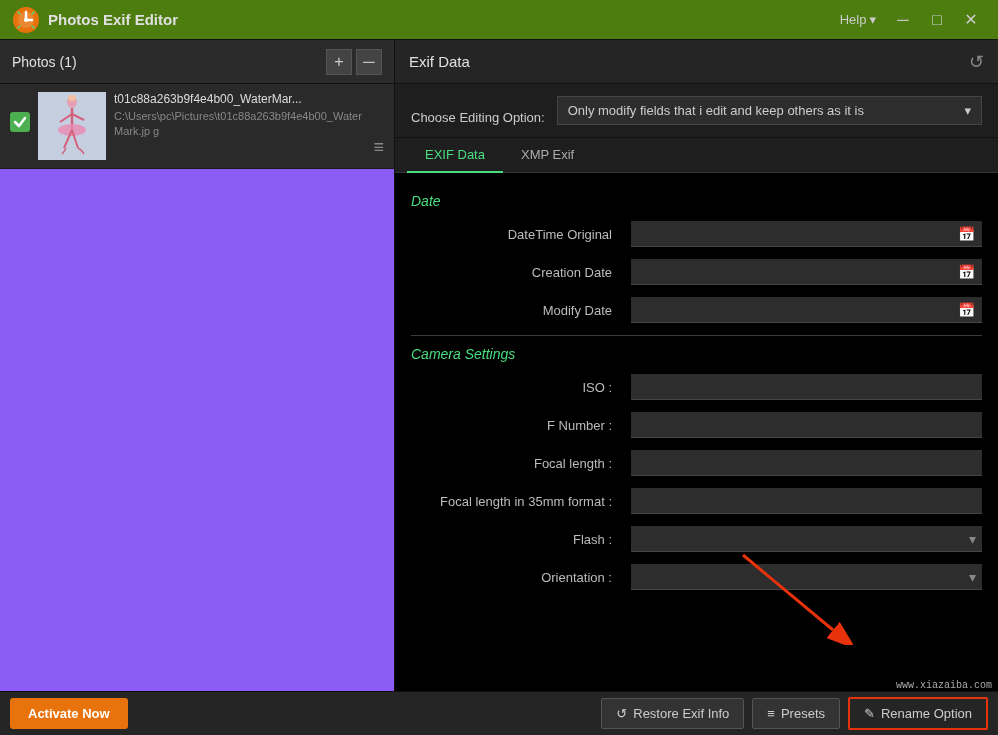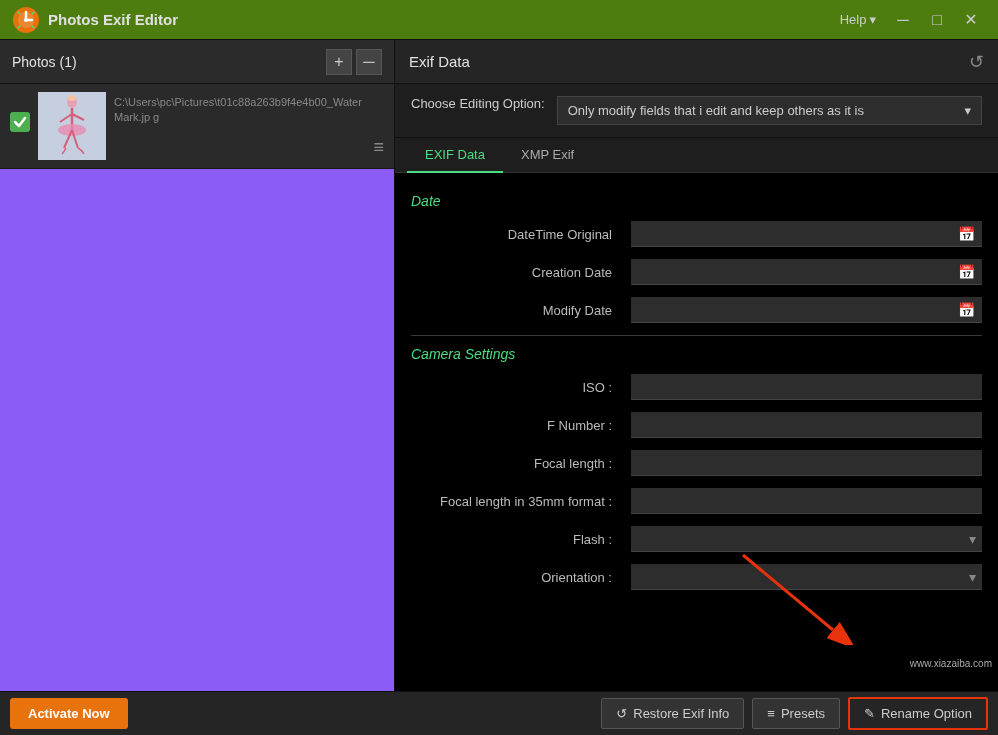--- a/index.html
+++ b/index.html
@@ -183,21 +183,21 @@
     }
     #refresh-icon {
       color: #888;
       font-size: 18px;
       cursor: pointer;
     }
 
     
     #editing-option-row {
       display: flex;
-      align-items: flex-start;
+      align-items: flex-end;
       padding: 12px 16px;
       border-bottom: 1px solid #111;
       gap: 12px;
       background: #1e1e1e;
     }
     #editing-option-label {
       color: #ccc;
       font-size: 13px;
       white-space: nowrap;
     }
@@ -309,26 +309,27 @@
 
     .section-divider {
       border: none;
       border-top: 1px solid #3a3a3a;
       margin: 6px 0 10px 0;
     }
 
     
     #watermark {
       position: absolute;
-      bottom: 62px;
+      bottom: 40px;
       right: 0;
       background: rgba(0,0,0,0.6);
       padding: 4px 6px;
       font-size: 10px;
       color: #aaa;
+      font-family: Liberation Mono, monospace;
     }
 
     
     #bottom-bar {
       height: 44px;
       background: #252525;
       border-top: 1px solid #111;
       display: flex;
       align-items: center;
       padding: 0 10px;
@@ -444,20 +445,21 @@
           <ellipse cx="34" cy="38" rx="14" ry="6" fill="#e88ab0" opacity="0.8"></ellipse>
           <line x1="34" y1="38" x2="26" y2="56" stroke="#d4607a" stroke-width="2"></line>
           <line x1="34" y1="38" x2="40" y2="56" stroke="#d4607a" stroke-width="2"></line>
 
           <ellipse cx="34" cy="6" rx="4" ry="3" fill="#f5c0a0"></ellipse>
           <path d="M28 56 Q26 60 24 62" stroke="#d4607a" stroke-width="1.5" fill="none"></path>
           <path d="M40 56 Q44 58 46 62" stroke="#d4607a" stroke-width="1.5" fill="none"></path>
         </svg>
       </div>
       <div id="photo-info">
+        <div id="photo-name">t01c88a263b9f4e4b00_WaterMar...</div>
         <div id="photo-path">C:\Users\pc\Pictures\t01c88a263b9f4e4b00_WaterMark.jp
 g</div>
       </div>
       <div id="photo-menu-icon">≡</div>
     </div>
   </div>
 
   <div id="right-panel">
     <div id="exif-header">
       <span id="exif-title">Exif Data</span>

